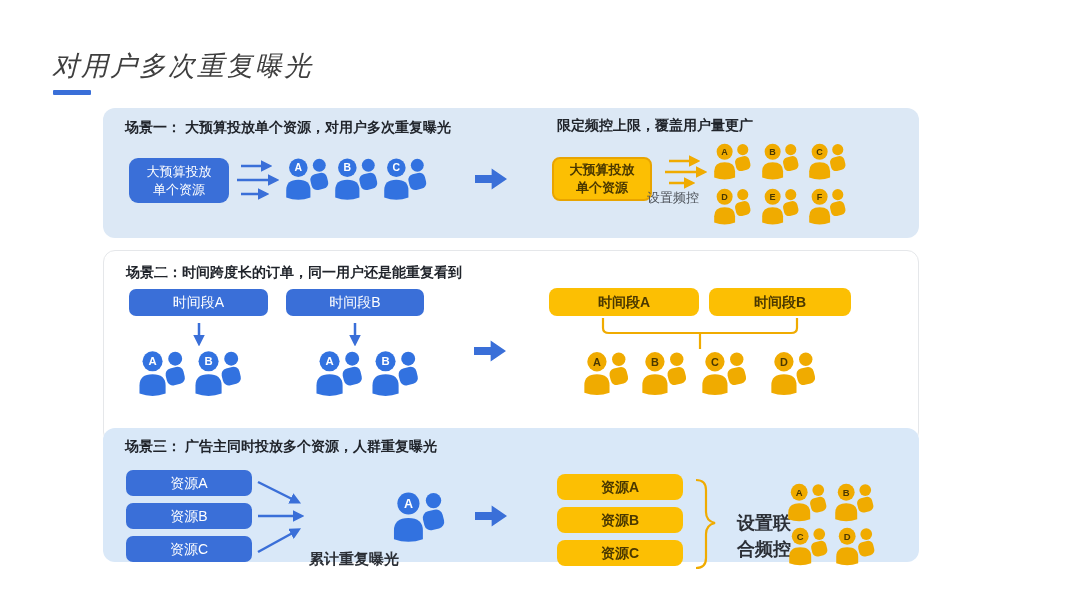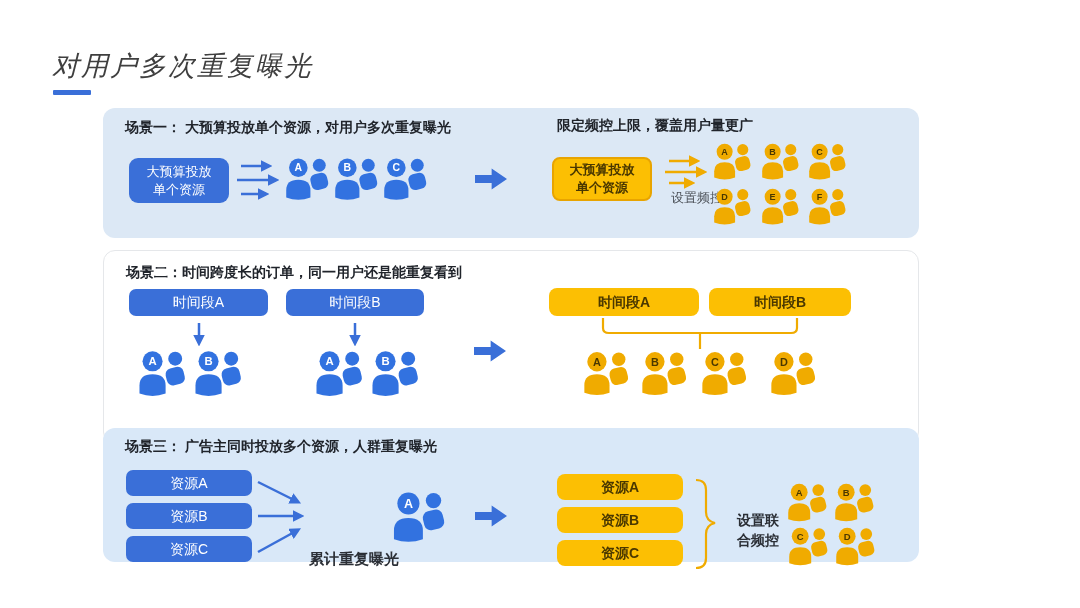--- a/index.html
+++ b/index.html
@@ -27,21 +27,21 @@
   .goldbox{
     position:absolute;background:#fcbf03;color:#4a3800;border-radius:8px;
     display:flex;align-items:center;justify-content:center;text-align:center;
     font-size:13px;line-height:1.35;font-weight:700;box-sizing:border-box;
   }
   .goldbox.bordered{border:2px solid #e8a400;}
   .barrow{position:absolute;width:32px;height:22px;background:#3a6fd8;
     clip-path:polygon(0 32%,52% 32%,52% 2%,100% 50%,52% 98%,52% 68%,0 68%);}
   .note{position:absolute;font-size:13px;color:#4c5158;white-space:nowrap;}
   .note-dark{position:absolute;font-size:15px;font-weight:700;color:#2b2f36;white-space:nowrap;}
-  .note2{position:absolute;font-size:14px;font-weight:700;color:#2b2f36;line-height:1.45;text-align:left;}
+  .note2{position:absolute;font-size:18px;font-weight:700;color:#2b2f36;line-height:1.45;text-align:left;}
   svg.pg{position:absolute;overflow:visible;}
   svg.pg.blue{color:#3272e0;}
   svg.pg.gold{color:#f0ab00;}
   svg.pg text{font-family:"Liberation Sans",sans-serif;font-size:13px;font-weight:700;text-anchor:middle;}
   svg.pg.blue text{fill:#ffffff;}
   svg.pg.gold text{fill:#4a3800;}
   svg.flow{position:absolute;overflow:visible;}
   .stroke-b{stroke:#3a6fd8;stroke-width:2.5;fill:none;}
   .stroke-g{stroke:#f0ab00;stroke-width:2.5;fill:none;}
   .stroke-g2{stroke:#f0ab00;stroke-width:2.2;fill:none;}
@@ -109,21 +109,21 @@
         <div>大预算投放</div>
         <div>单个资源</div>
       </div>
     </div>
 
     <svg class="flow" style="left:560px;top:48px;" width="48" height="32">
       <line class="stroke-g" x1="6" y1="5" x2="34" y2="5" marker-end="url(#mg)"></line>
       <line class="stroke-g" x1="2" y1="16" x2="41" y2="16" marker-end="url(#mg)"></line>
       <line class="stroke-g" x1="6" y1="27" x2="29" y2="27" marker-end="url(#mg)"></line>
     </svg>
-    <div class="note" style="left:544px;top:81px;margin-left:24px;">设置频控</div>
+    <div class="note" style="left:544px;top:81px;">设置频控</div>
 
     <svg class="pg gold" style="left:608px;top:34px;" width="44" height="39" viewBox="0 0 62 56">
       <use href="#pp"></use>
         <text x="19" y="18.5">A</text>
     </svg>
     <svg class="pg gold" style="left:656px;top:34px;" width="44" height="39" viewBox="0 0 62 56">
       <use href="#pp"></use>
         <text x="19" y="18.5">B</text>
     </svg>
     <svg class="pg gold" style="left:703px;top:34px;" width="44" height="39" viewBox="0 0 62 56">

